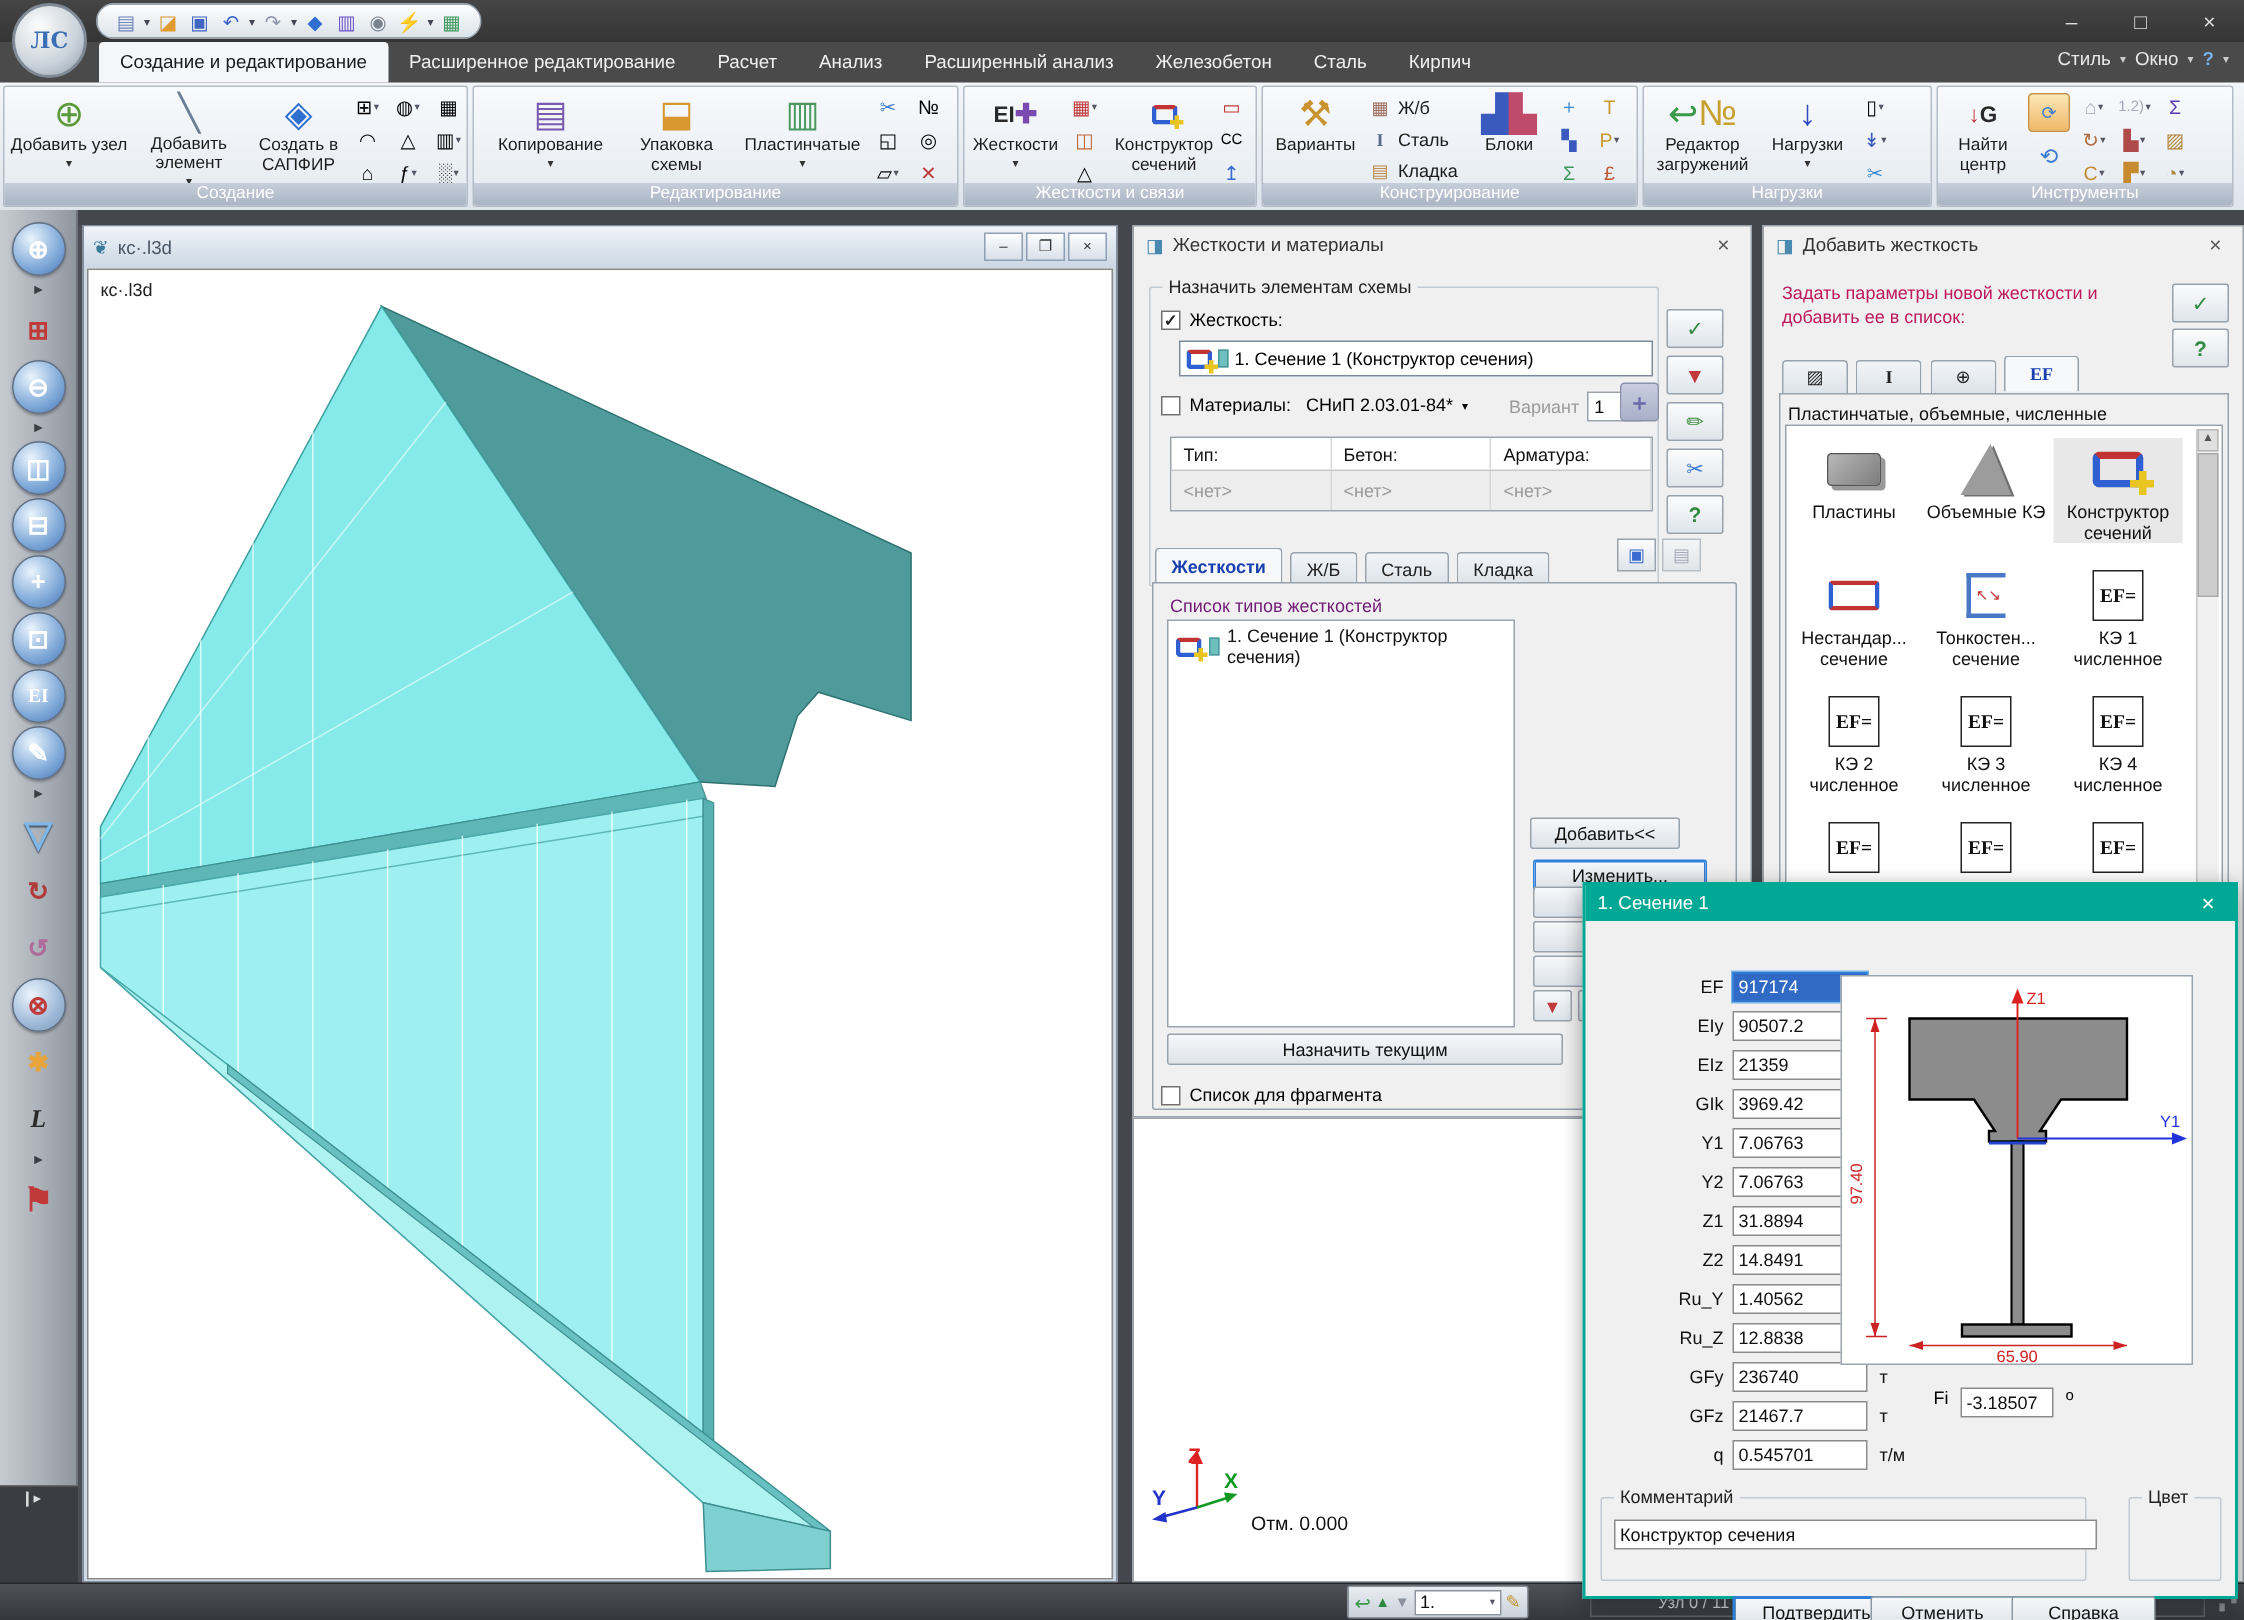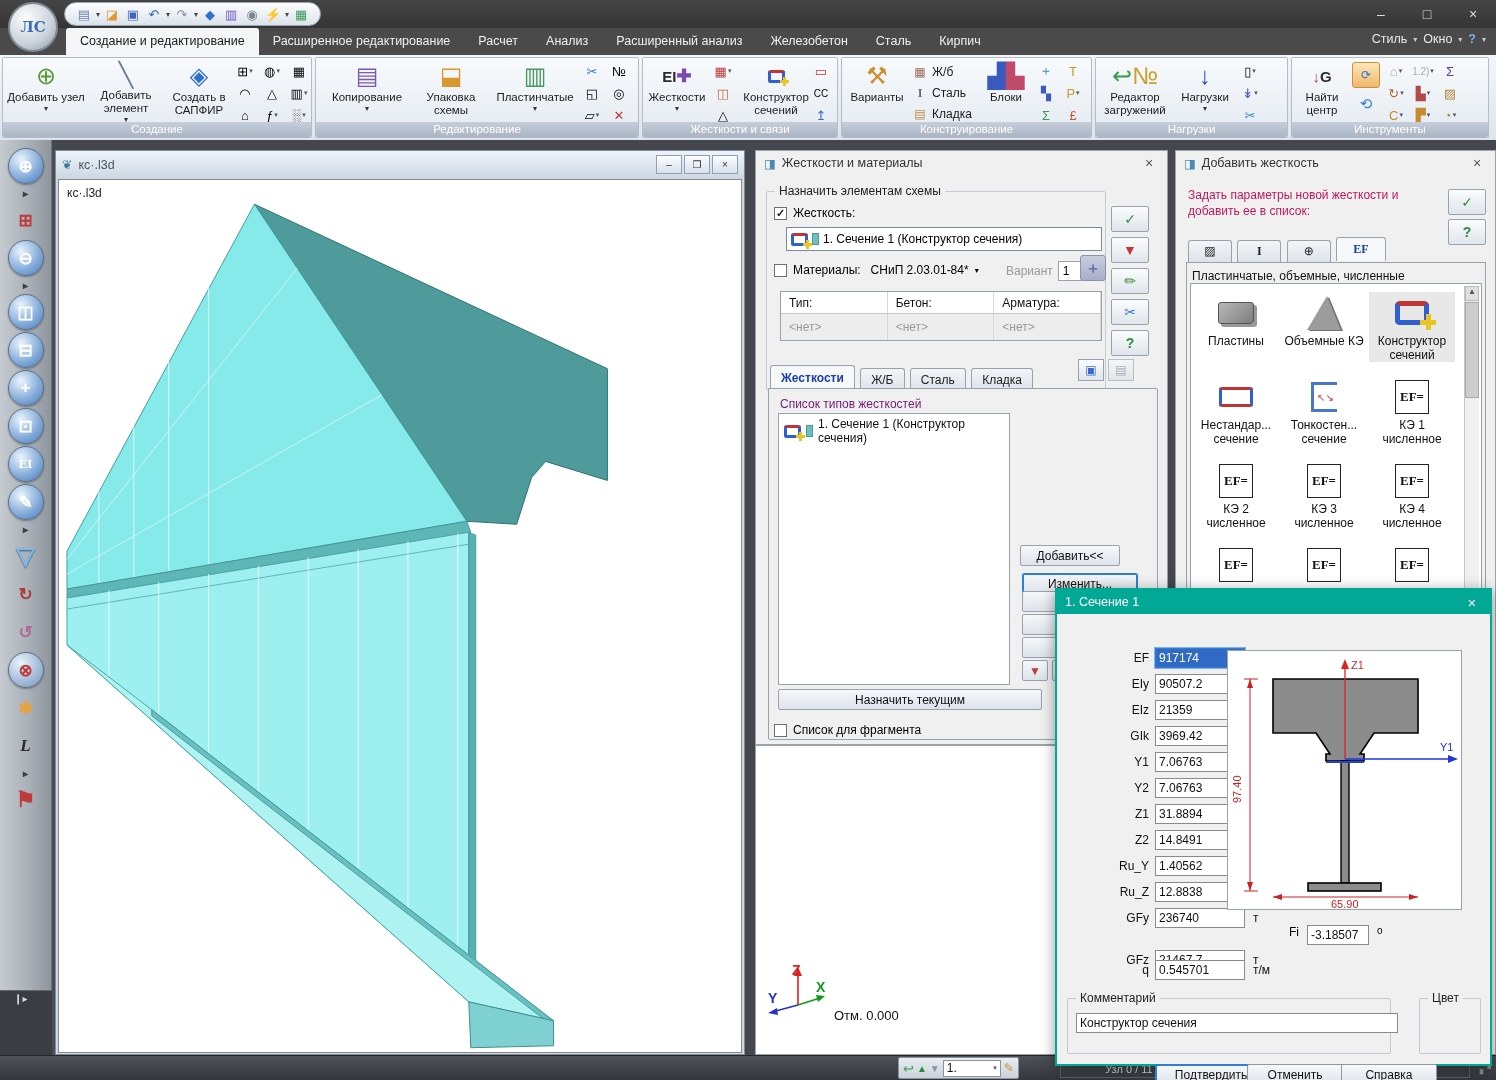--- a/index.html
+++ b/index.html
@@ -732,21 +732,21 @@
     <div class="frow" style="top:268px">
         <span class="flab">Ru_Z</span>
         <input class="fin" value="12.8838" style="">
         <span class="funit">см</span>
       </div>
     <div class="frow" style="top:294px">
         <span class="flab">GFy</span>
         <input class="fin" value="236740" style="">
         <span class="funit">т</span>
       </div>
-    <div class="frow" style="top:336px">
+    <div class="frow" style="top:320px">
         <span class="flab">GFz</span>
         <input class="fin" value="21467.7" style="">
         <span class="funit">т</span>
       </div>
     <div class="frow" style="top:346px">
         <span class="flab">q</span>
         <input class="fin" value="0.545701" style="">
         <span class="funit">т/м</span>
       </div>
 

